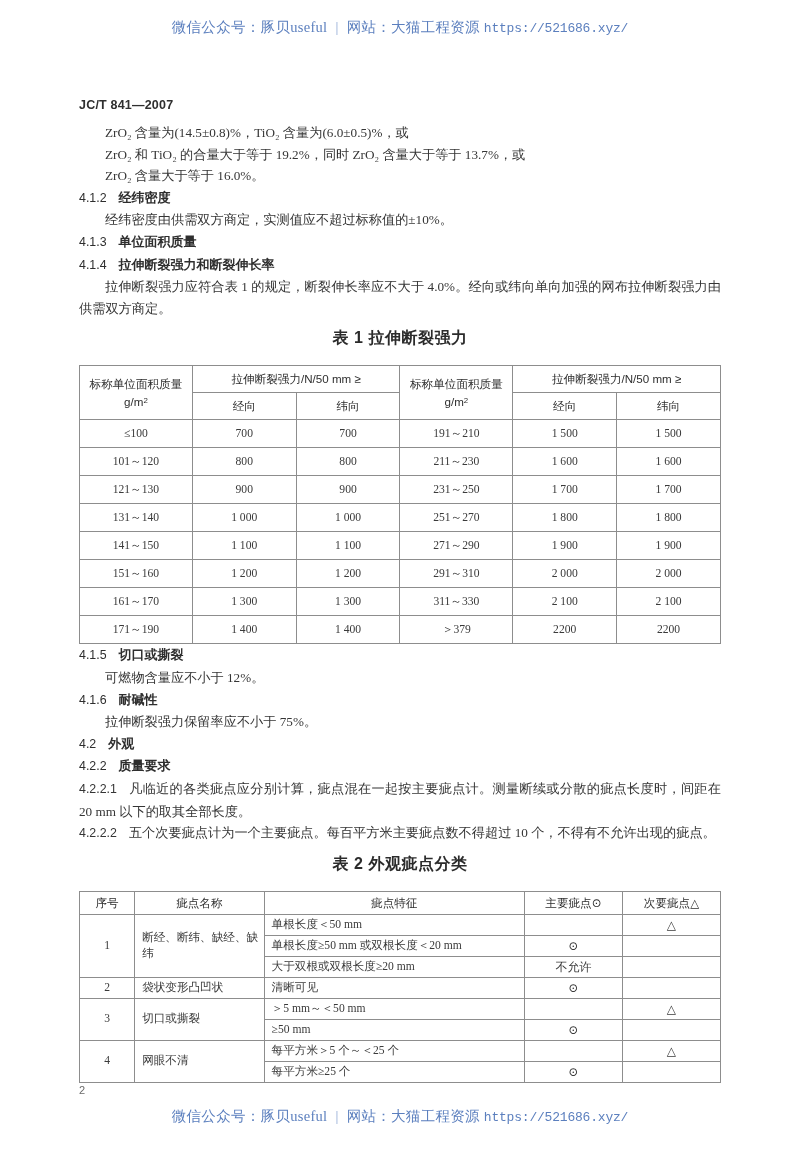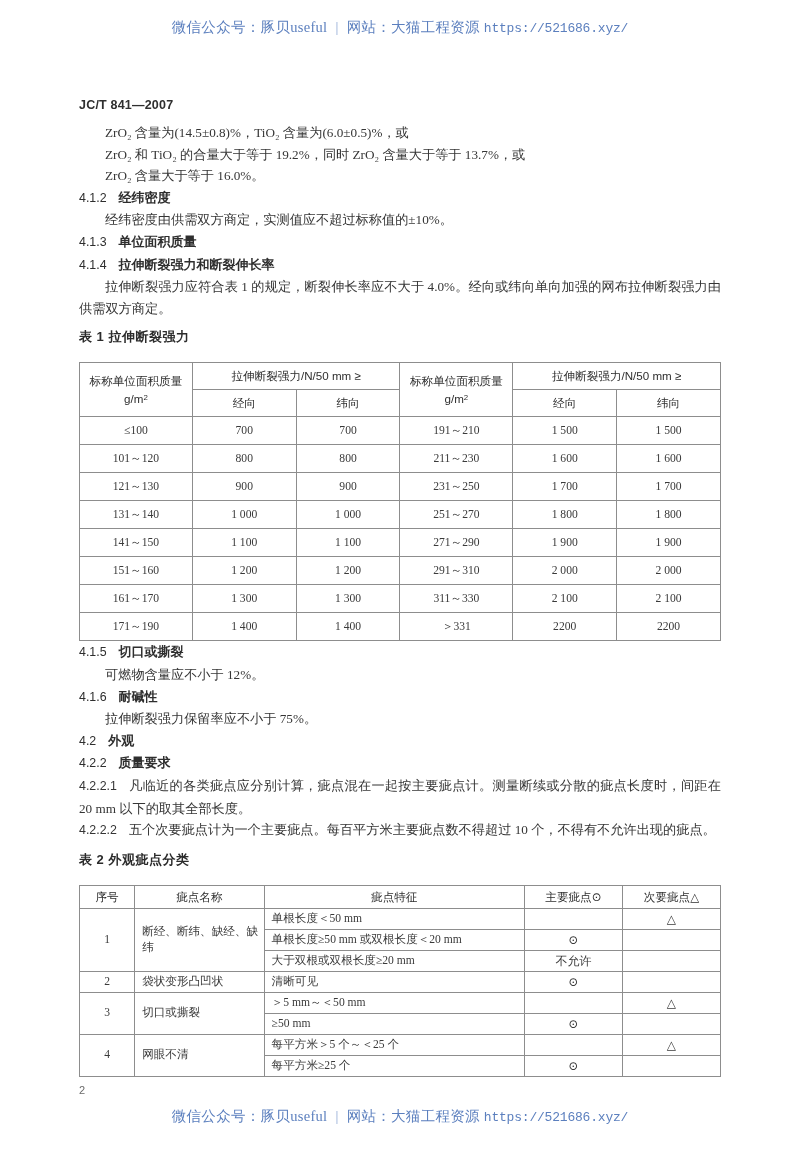--- a/index.html
+++ b/index.html
@@ -103,23 +103,24 @@
   }
   .clause-run .num {
     font-family: "Liberation Sans", "DejaVu Sans", sans-serif;
     font-size: 12.4px;
     padding-right: 12px;
   }
   sup { font-size: 0.68em; vertical-align: 0.42em; }
 
   
   .tbl-cap {
+    text-align: center;
     font-family: "Liberation Sans", "DejaVu Sans", sans-serif;
     font-weight: bold;
-    font-size: 13px;
+    font-size: 16px;
     margin: 9px 0 6px 0;
     color: #2b2b2b;
     letter-spacing: 0.5px;
   }
   table.doc {
     border-collapse: collapse;
     width: 100%;
     font-size: 11.6px;
     color: #3a3a3a;
     table-layout: fixed;
@@ -277,21 +278,21 @@
           <td>1 300</td>
           <td>1 300</td>
           <td>311～330</td>
           <td>2 100</td>
           <td>2 100</td>
         </tr>
         <tr>
           <td>171～190</td>
           <td>1 400</td>
           <td>1 400</td>
-          <td>＞331</td>
+          <td>＞379</td>
           <td>2200</td>
           <td>2200</td>
         </tr>
       </tbody>
     </table>
 
     <p class="clause">
       <span class="num">4.1.5</span><span class="ttl">切口或撕裂</span>
     </p>
     <p class="para indent2">可燃物含量应不小于 12%。</p>

